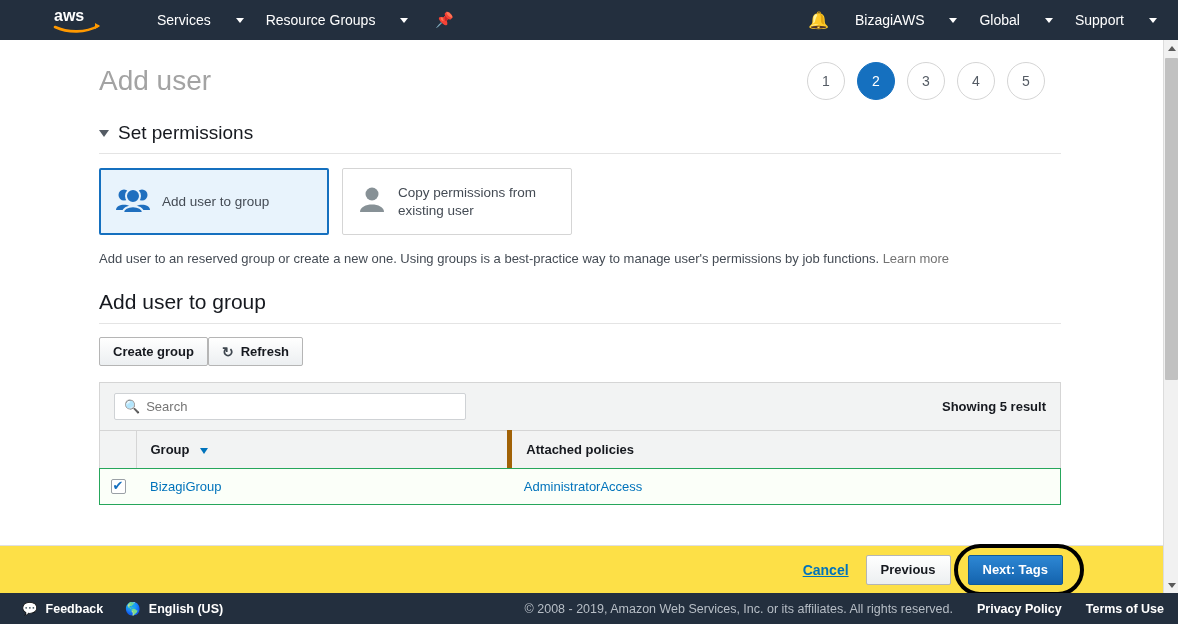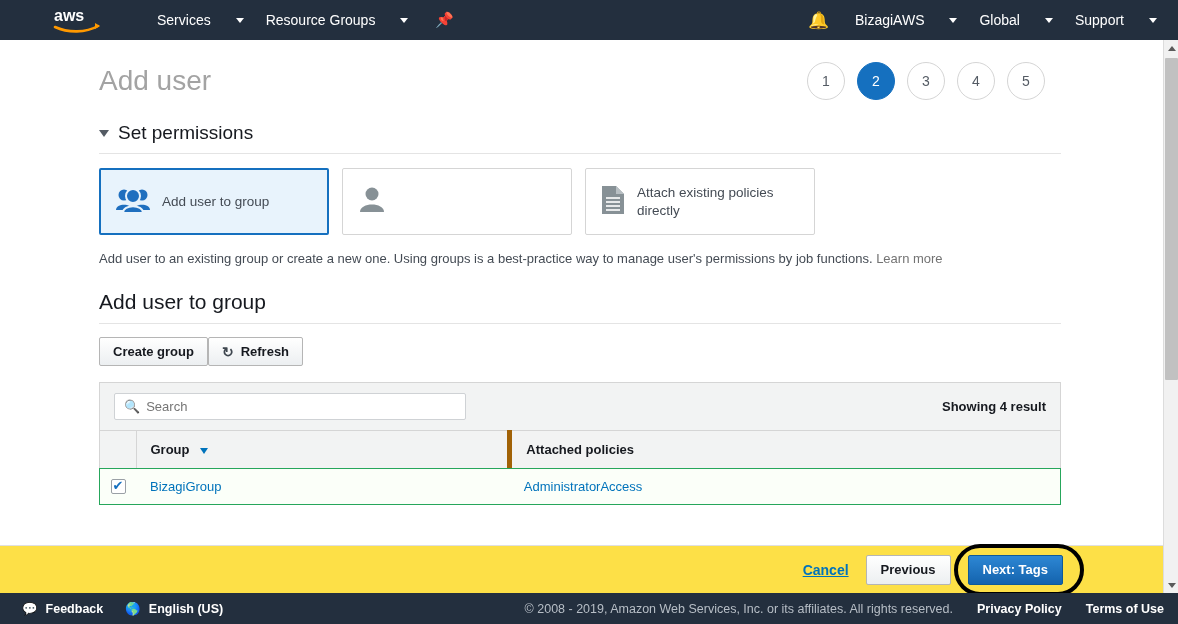--- a/index.html
+++ b/index.html
@@ -282,41 +282,27 @@
         <span class="label">Add user to group</span>
       </div>
 
       <div class="card">
         <span class="icon">
           <svg width="30" height="30" viewBox="0 0 30 30">
             <circle cx="15" cy="9" r="6.5" fill="#879196"></circle>
             <path d="M3 27 C3 17, 27 17, 27 27 Z" fill="#879196"></path>
           </svg>
         </span>
+        <span class="label">Copy permissions from existing user</span>
       </div>
 
-      <div class="card">
-        <span class="icon">
-          <svg width="26" height="30" viewBox="0 0 26 30">
-            <path d="M2 1 H16 L24 9 V29 H2 Z" fill="#879196"></path>
-            <path d="M16 1 L24 9 H16 Z" fill="#b8bfc3"></path>
-            <g stroke="#ffffff" stroke-width="1.6">
-              <line x1="6" y1="13" x2="20" y2="13"></line>
-              <line x1="6" y1="17" x2="20" y2="17"></line>
-              <line x1="6" y1="21" x2="20" y2="21"></line>
-              <line x1="6" y1="25" x2="20" y2="25"></line>
-            </g>
-          </svg>
-        </span>
-        <span class="label">Attach existing policies directly</span>
-      </div>
     </div>
 
     <div class="helper">
-      <span>Add user to an existing group or create a new one. Using groups is a best-practice way to manage user's permissions by job functions.</span>
+      <span>Add user to an reserved group or create a new one. Using groups is a best-practice way to manage user's permissions by job functions.</span>
       <a class="link" href="#">Learn more</a>
     </div>
 
     <h2 class="subhead">Add user to group</h2>
 
     <div class="btn-row">
       <button class="btn">
         <span>Create group</span>
       </button>
       <button class="btn">
@@ -324,21 +310,21 @@
         <span>Refresh</span>
       </button>
     </div>
 
     <div class="table-wrap">
       <div class="table-toolbar">
         <div class="search-box">
           <span class="search-glyph">🔍</span>
           <input class="search-input" type="text" placeholder="Search" style="">
         </div>
-        <div class="result-count">Showing 4 result</div>
+        <div class="result-count">Showing 5 result</div>
       </div>
 
       <table>
         <thead>
           <tr>
             <th class="cb-col"></th>
             <th class="group-col">
               <span>Group</span>
               <span class="sort-caret"></span>
             </th>

